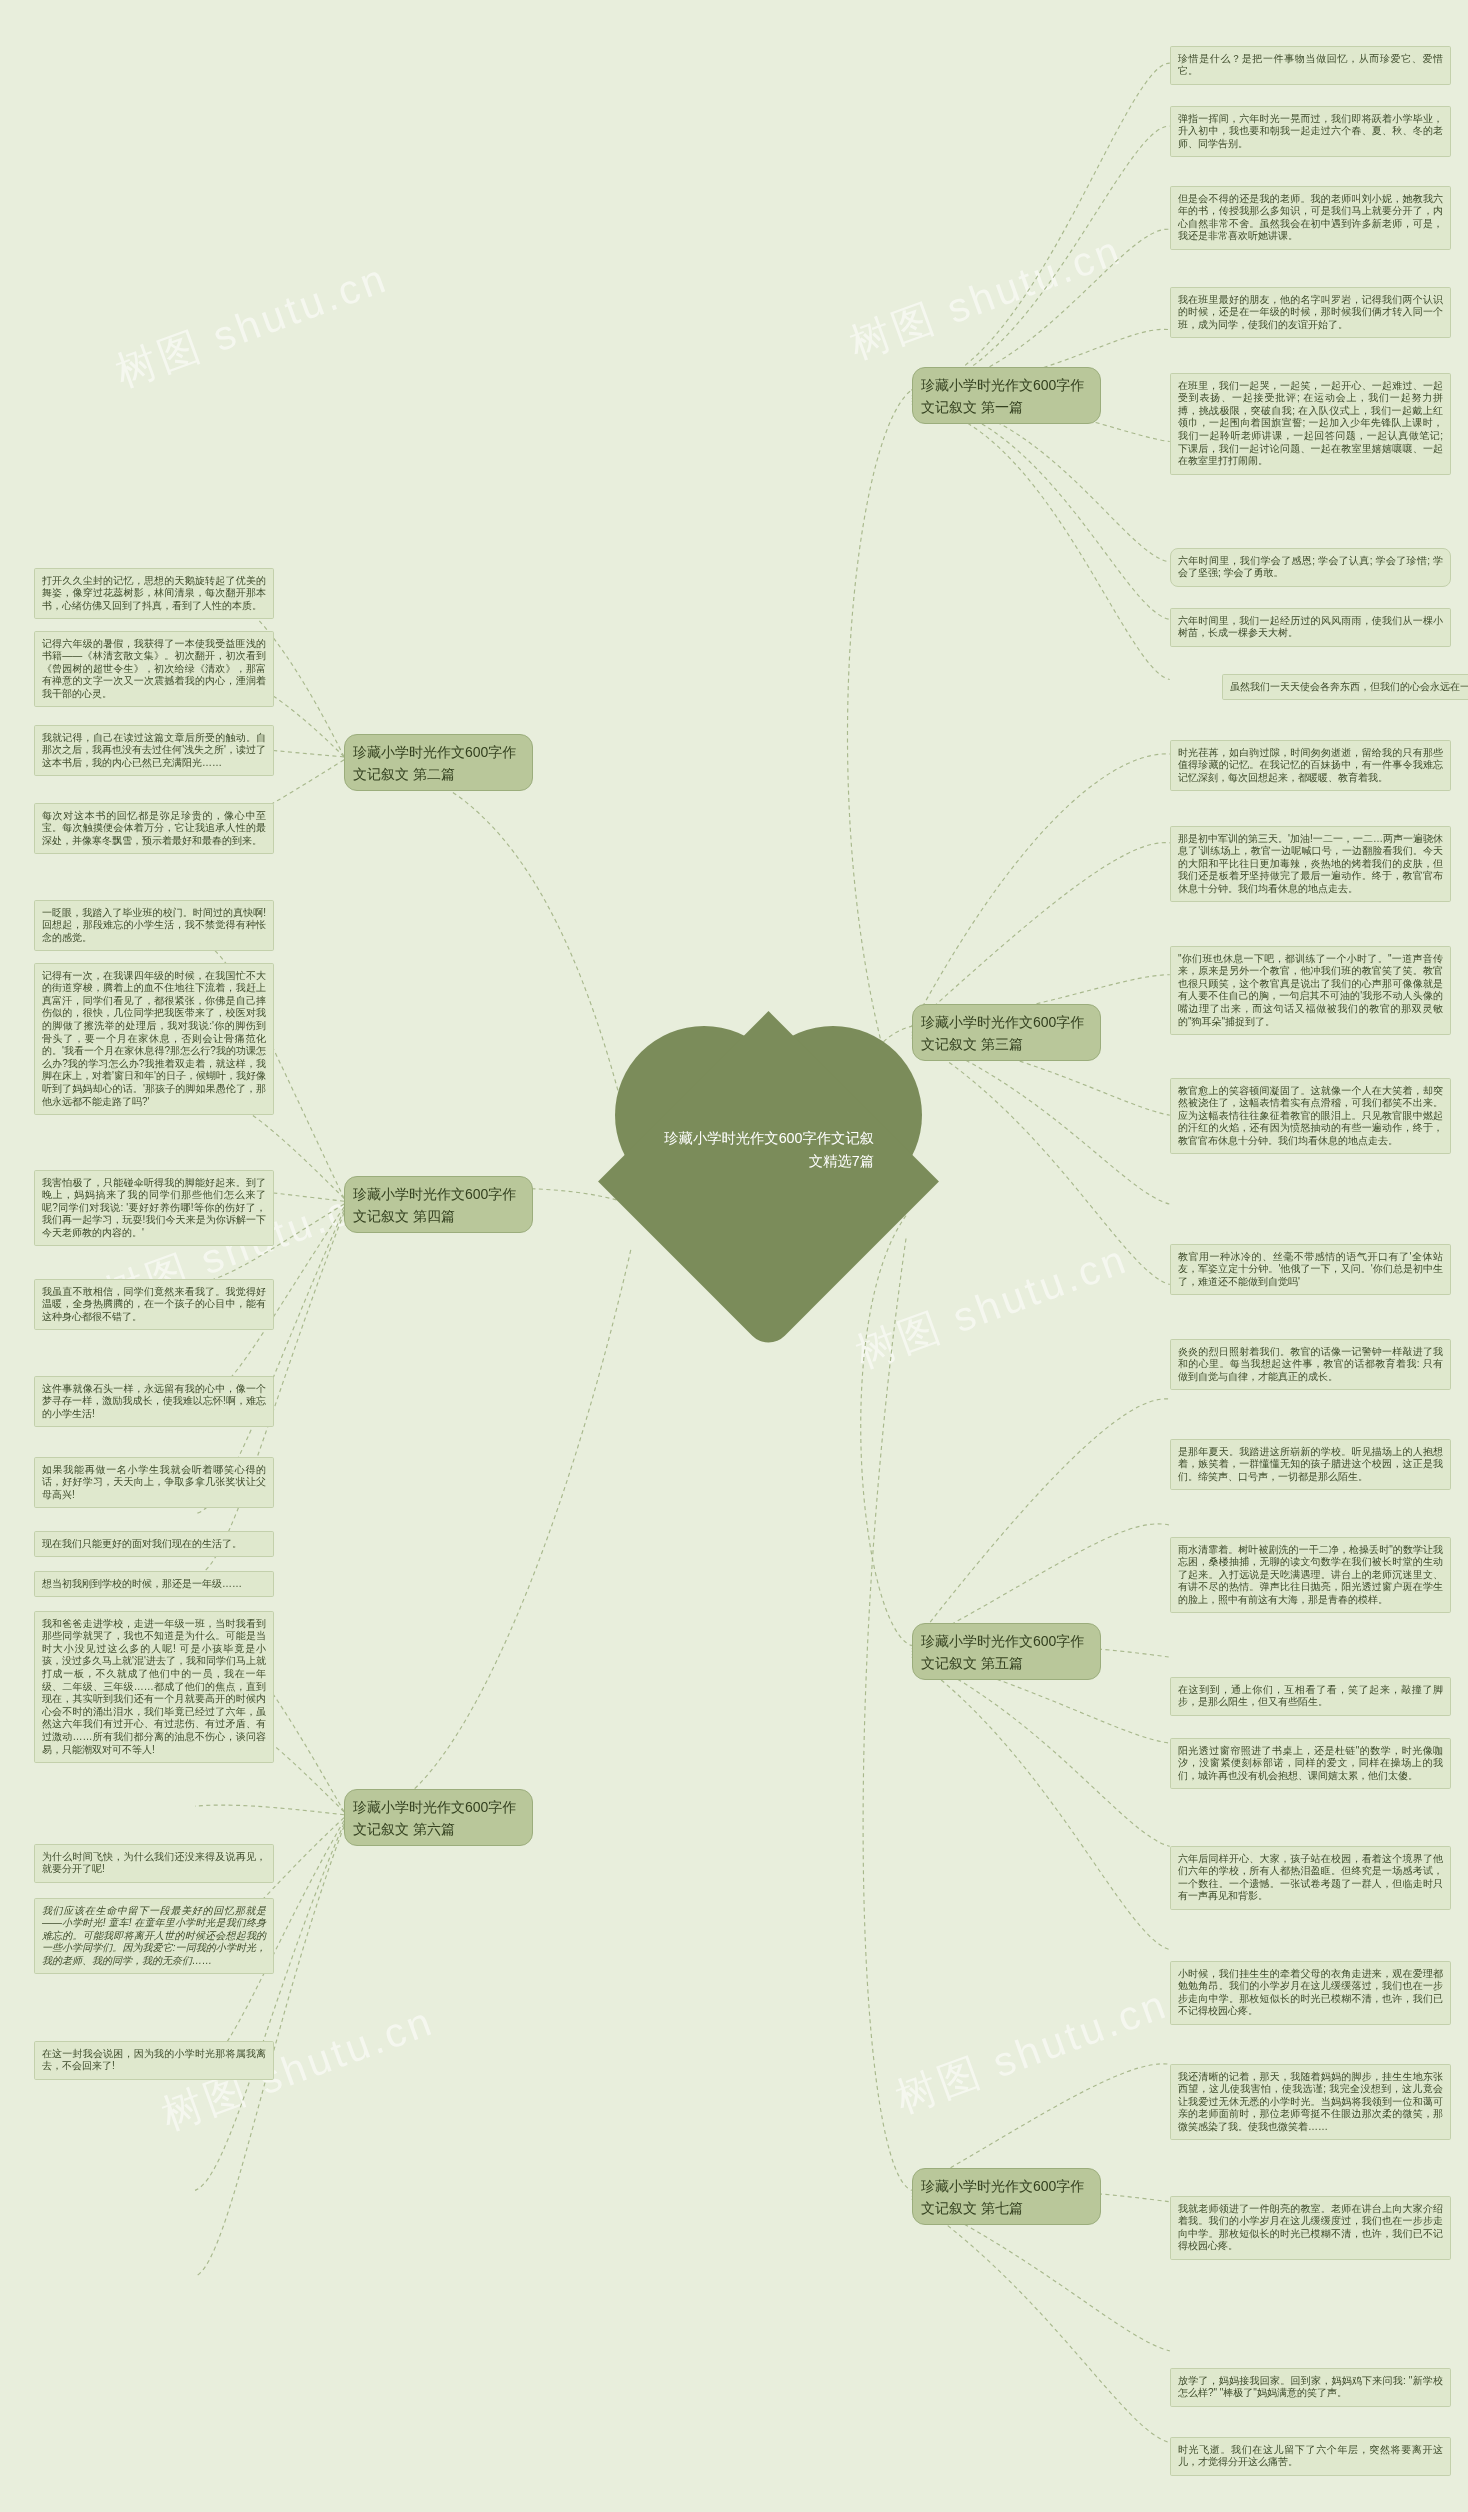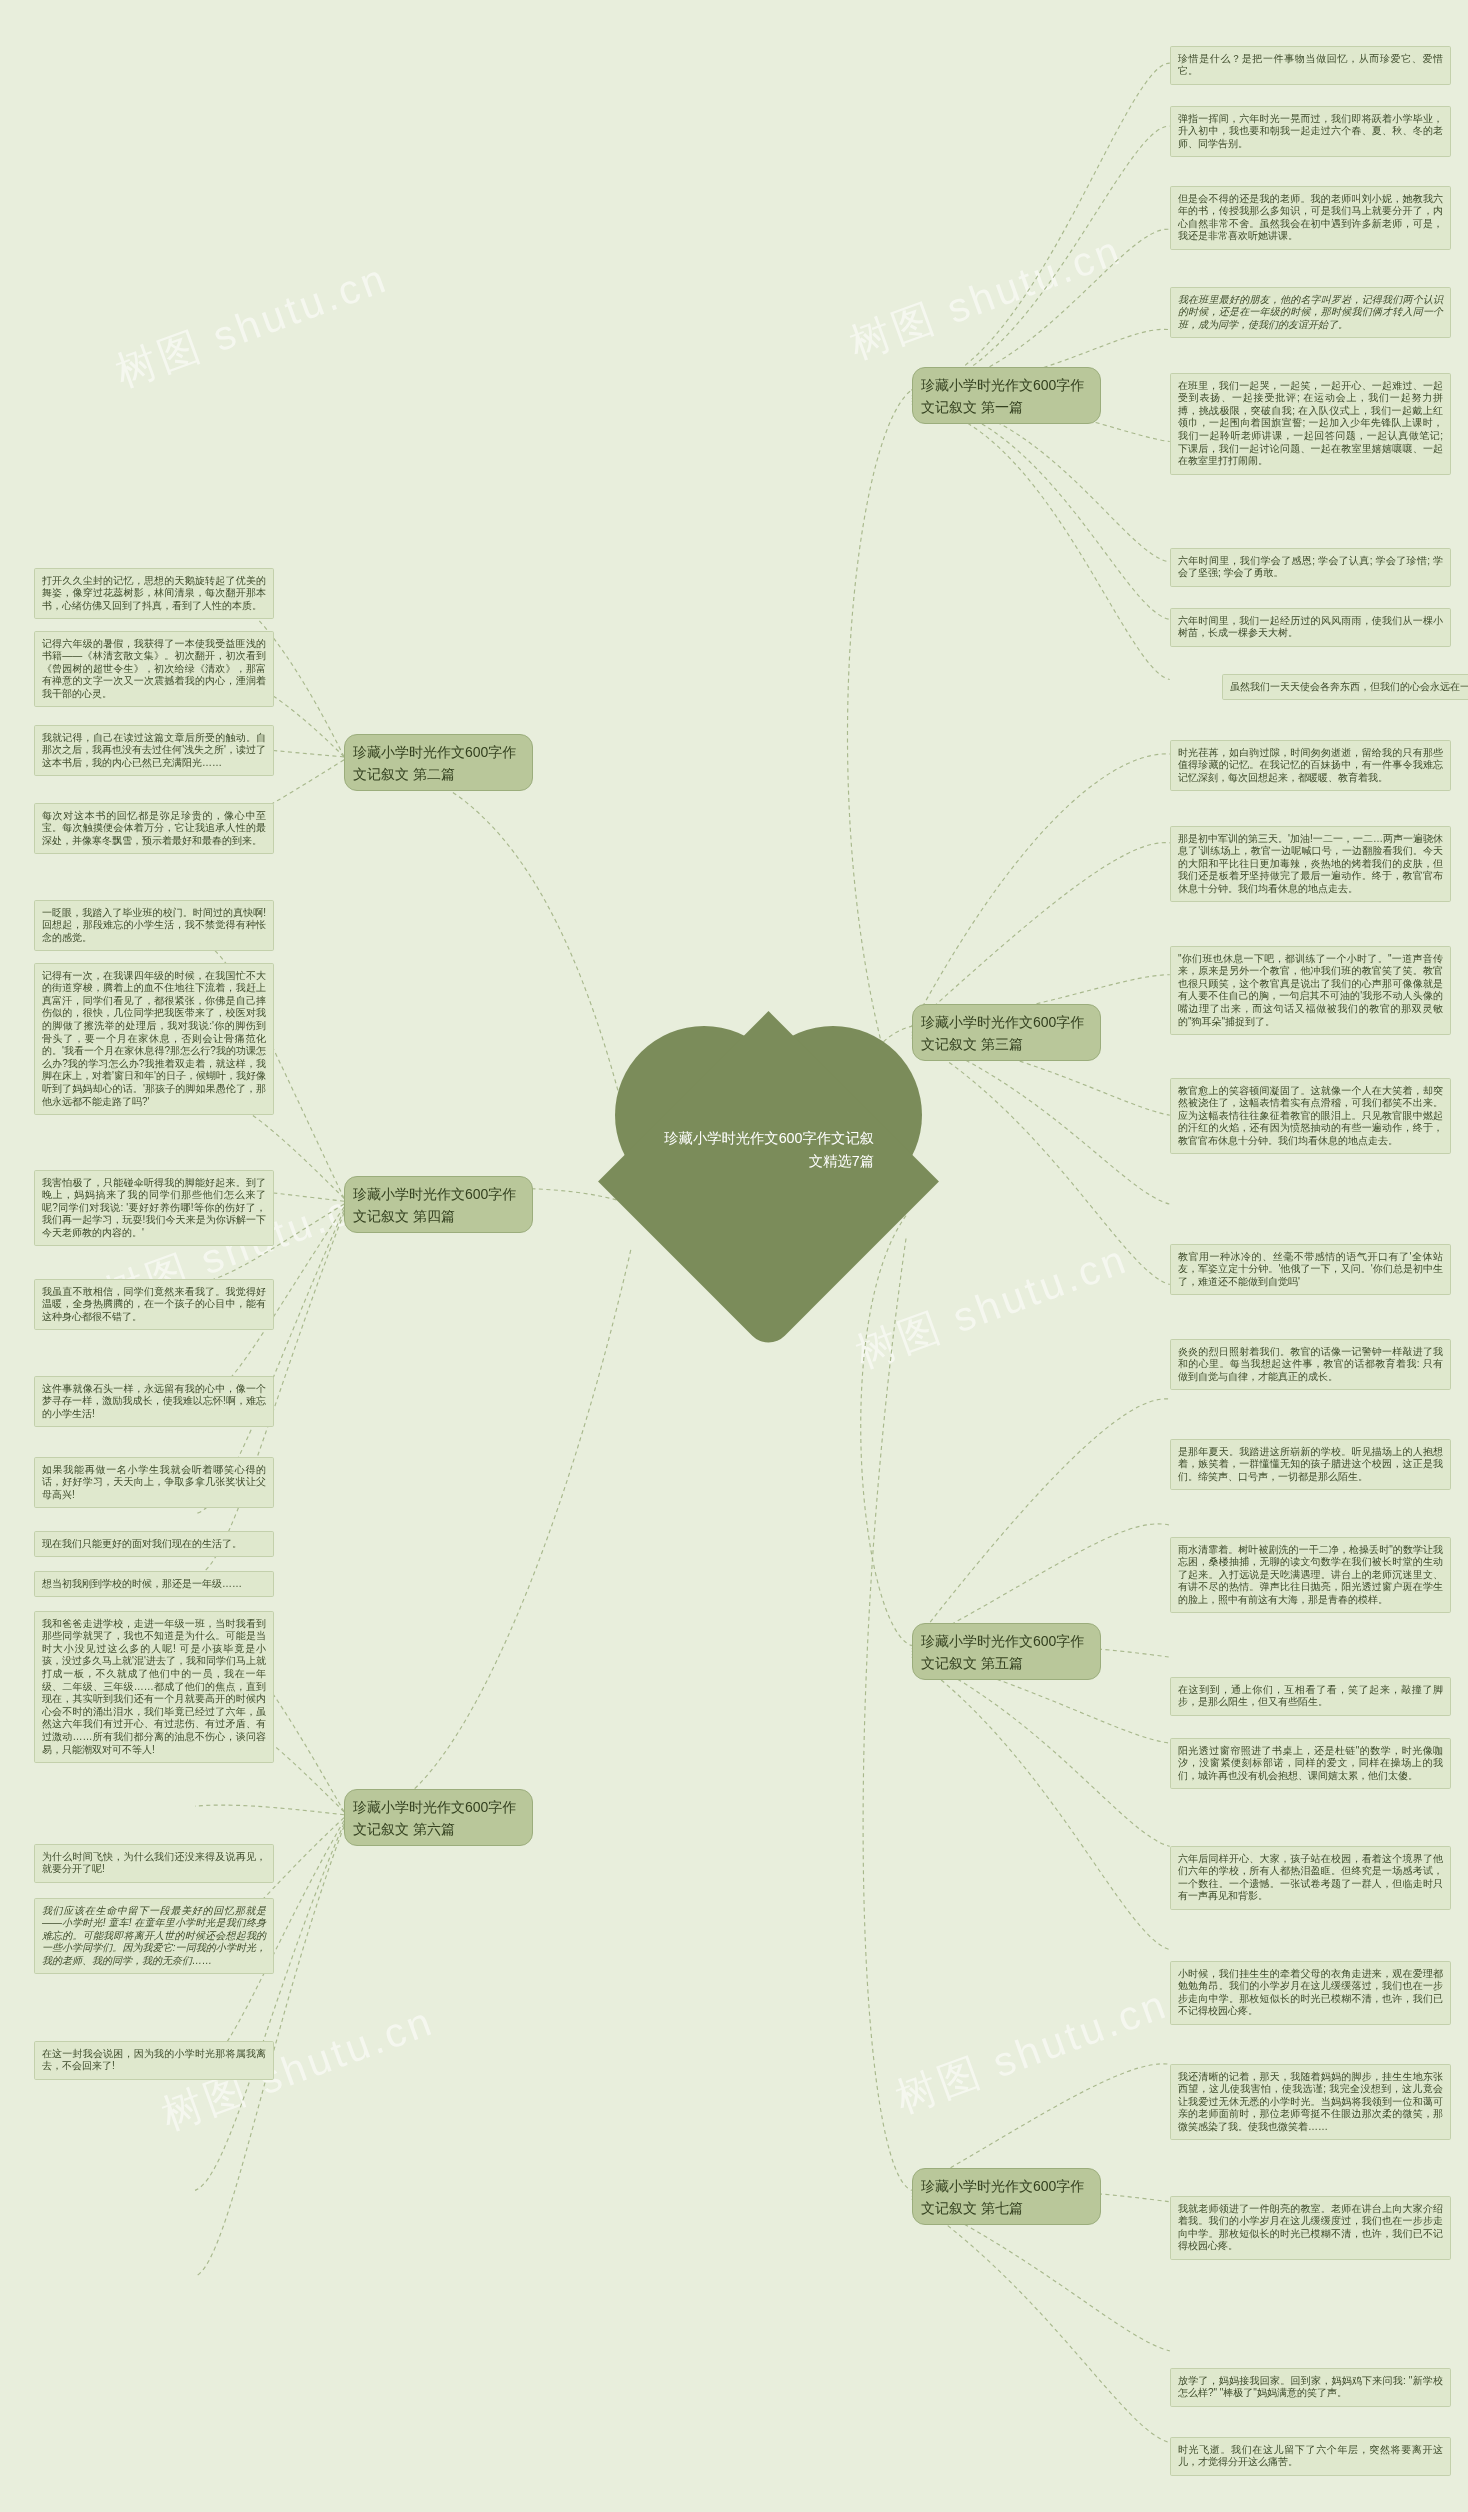--- a/index.html
+++ b/index.html
@@ -202,23 +202,23 @@
     <div class="card" style="left:34px;top:1611px;">我和爸爸走进学校，走进一年级一班，当时我看到那些同学就哭了，我也不知道是为什么。可能是当时大小没见过这么多的人呢! 可是小孩毕竟是小孩，没过多久马上就'混'进去了，我和同学们马上就打成一板，不久就成了他们中的一员，我在一年级、二年级、三年级……都成了他们的焦点，直到现在，其实听到我们还有一个月就要高开的时候内心会不时的涌出泪水，我们毕竟已经过了六年，虽然这六年我们有过开心、有过悲伤、有过矛盾、有过激动……所有我们都分离的油息不伤心，谈问容易，只能潮双对可不等人!</div>
     <div class="card" style="left:34px;top:1844px;">为什么时间飞快，为什么我们还没来得及说再见，就要分开了呢!</div>
     <div class="card" style="left:34px;top:1898px;font-style:italic;">我们应该在生命中留下一段最美好的回忆那就是——小学时光! 童车! 在童年里小学时光是我们终身难忘的。可能我即将离开人世的时候还会想起我的一些小学同学们。因为我爱它:一同我的小学时光，我的老师、我的同学，我的无奈们……</div>
     <div class="card" style="left:34px;top:2041px;">在这一封我会说困，因为我的小学时光那将属我离去，不会回来了!</div>
   </div>
 
   <div class="col-right">
     <div class="card" style="left:1170px;top:46px;">珍惜是什么？是把一件事物当做回忆，从而珍爱它、爱惜它。</div>
     <div class="card" style="left:1170px;top:106px;">弹指一挥间，六年时光一晃而过，我们即将跃着小学毕业，升入初中，我也要和朝我一起走过六个春、夏、秋、冬的老师、同学告别。</div>
     <div class="card" style="left:1170px;top:186px;">但是会不得的还是我的老师。我的老师叫刘小妮，她教我六年的书，传授我那么多知识，可是我们马上就要分开了，内心自然非常不舍。虽然我会在初中遇到许多新老师，可是，我还是非常喜欢听她讲课。</div>
-    <div class="card" style="left:1170px;top:287px;font-style:italic;">我在班里最好的朋友，他的名字叫罗岩，记得我们两个认识的时候，还是在一年级的时候，那时候我们俩才转入同一个班，成为同学，使我们的友谊开始了。</div>
+    <div class="card" style="left:1170px;top:287px;">我在班里最好的朋友，他的名字叫罗岩，记得我们两个认识的时候，还是在一年级的时候，那时候我们俩才转入同一个班，成为同学，使我们的友谊开始了。</div>
     <div class="card" style="left:1170px;top:373px;">在班里，我们一起哭，一起笑，一起开心、一起难过、一起受到表扬、一起接受批评; 在运动会上，我们一起努力拼搏，挑战极限，突破自我; 在入队仪式上，我们一起戴上红领巾，一起围向着国旗宣誓; 一起加入少年先锋队上课时，我们一起聆听老师讲课，一起回答问题，一起认真做笔记; 下课后，我们一起讨论问题、一起在教室里嬉嬉嚷嚷、一起在教室里打打闹闹。</div>
-    <div class="card" style="left:1170px;top:548px;">六年时间里，我们学会了感恩; 学会了认真; 学会了珍惜; 学会了坚强; 学会了勇敢。</div>
+    <div class="card" style="left:1170px;top:548px;border-radius:8px;">六年时间里，我们学会了感恩; 学会了认真; 学会了珍惜; 学会了坚强; 学会了勇敢。</div>
     <div class="card" style="left:1170px;top:608px;">六年时间里，我们一起经历过的风风雨雨，使我们从一棵小树苗，长成一棵参天大树。</div>
     <div class="card" style="left:1222px;top:674px;">虽然我们一天天使会各奔东西，但我们的心会永远在一起。</div>
     <div class="card" style="left:1170px;top:740px;">时光荏苒，如白驹过隙，时间匆匆逝逝，留给我的只有那些值得珍藏的记忆。在我记忆的百妹扬中，有一件事令我难忘记忆深刻，每次回想起来，都暖暖、教育着我。</div>
     <div class="card" style="left:1170px;top:826px;">那是初中军训的第三天。'加油!一二一，一二…两声一遍骁休息了'训练场上，教官一边呢喊口号，一边翻脸看我们。今天的大阳和平比往日更加毒辣，炎热地的烤着我们的皮肤，但我们还是板着牙坚持做完了最后一遍动作。终于，教官官布休息十分钟。我们均看休息的地点走去。</div>
     <div class="card" style="left:1170px;top:946px;">"你们班也休息一下吧，都训练了一个小时了。"一道声音传来，原来是另外一个教官，他冲我们班的教官笑了笑。教官也很只顾笑，这个教官真是说出了我们的心声那可像像就是有人要不住自己的胸，一句启其不可油的'我形不动人头像的嘴边理了出来，而这句话又福做被我们的教官的那双灵敏的"狗耳朵"捕捉到了。</div>
     <div class="card" style="left:1170px;top:1078px;">教官愈上的笑容顿间凝固了。这就像一个人在大笑着，却突然被浇住了，这幅表情着实有点滑稽，可我们都笑不出来。应为这幅表情往往象征着教官的眼泪上。只见教官眼中燃起的汗红的火焰，还有因为愤怒抽动的有些一遍动作，终于，教官官布休息十分钟。我们均看休息的地点走去。</div>
     <div class="card" style="left:1170px;top:1244px;">教官用一种冰冷的、丝毫不带感情的语气开口有了'全体站友，军姿立定十分钟。'他俄了一下，又问。'你们总是初中生了，难道还不能做到自觉吗'</div>
     <div class="card" style="left:1170px;top:1339px;">炎炎的烈日照射着我们。教官的话像一记警钟一样敲进了我和的心里。每当我想起这件事，教官的话都教育着我: 只有做到自觉与自律，才能真正的成长。</div>
     <div class="card" style="left:1170px;top:1439px;">是那年夏天。我踏进这所崭新的学校。听见描场上的人抱想着，嫉笑着，一群懂懂无知的孩子腊进这个校园，这正是我们。缔笑声、口号声，一切都是那么陌生。</div>
     <div class="card" style="left:1170px;top:1537px;">雨水清霏着。树叶被剧洗的一干二净，枪操丢时"的数学让我忘困，桑楼抽捕，无聊的读文句数学在我们被长时堂的生动了起来。入打远说是天吃满遇理。讲台上的老师沉迷里文、有讲不尽的热情。弹声比往日抛亮，阳光透过窗户斑在学生的脸上，照中有前这有大海，那是青春的模样。</div>

